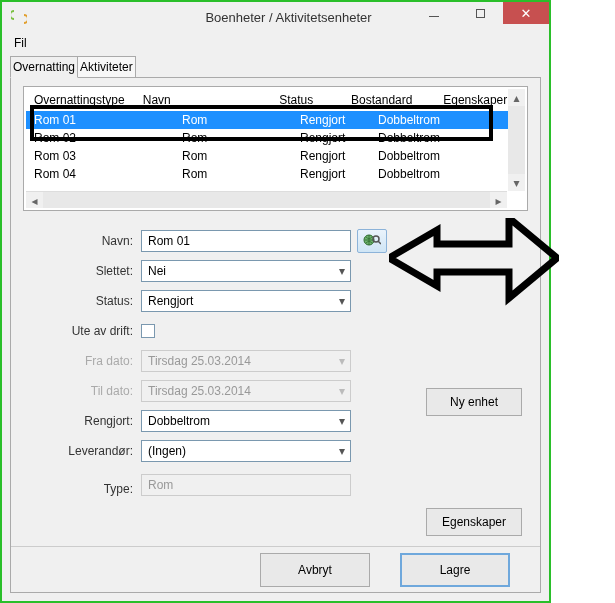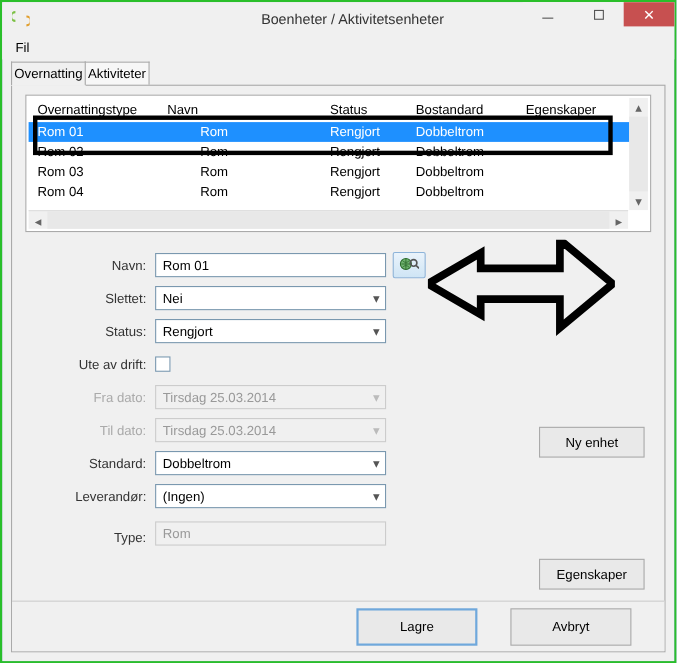--- a/index.html
+++ b/index.html
@@ -1,17 +1,17 @@
 <!DOCTYPE html>
 <html><head>
 <meta charset="utf-8">
 <style>
   * { box-sizing: border-box; font-family: "Segoe UI", Tahoma, sans-serif; font-size: 12px; }
   body { margin: 0; padding: 0; background: #fff; }
-  .frame { width: 615px; height: 603px; border: 2px solid #2abf2a; background: #0f766e; position: relative; }
+  .frame { width: 551px; height: 603px; border: 2px solid #2abf2a; background: #fde047; position: relative; }
   .window { position: absolute; inset: 0; background: #f0f0f0; }
 
   .titlebar { height: 30px; background: #f0f0f0; display: flex; align-items: center; position: relative; }
   .app-icon { width: 18px; height: 18px; margin-left: 8px; display:flex; align-items:center; justify-content:center; }
   .title-text { flex: 1; text-align: center; color: #333; font-size: 13px; }
   .win-btns { display: flex; height: 22px; position:absolute; right:0; top:0; }
   .win-btn { width: 46px; height: 22px; display:flex; align-items:center; justify-content:center; background: #f0f0f0; color:#555; }
   .win-btn.close { background: #c75050; color:#fff; width: 46px; font-size:13px; }
   .win-btn.min span { display:block; width:10px; border-top:1px solid #555; margin-top:6px;}
   .win-btn.max span { display:block; width:9px; height:9px; border:1px solid #555; }
@@ -199,21 +199,21 @@
 
           <div class="form-row">
             <div class="flabel disabled">Til dato:</div>
             <div class="combo disabled">
               <span class="cval">Tirsdag 25.03.2014</span>
               <span class="carrow">▾</span>
             </div>
           </div>
 
           <div class="form-row">
-            <div class="flabel">Standard:</div>
+            <div class="flabel">Rengjort:</div>
             <div class="combo">
               <span class="cval">Dobbeltrom</span>
               <span class="carrow">▾</span>
             </div>
           </div>
 
           <div class="form-row">
             <div class="flabel">Leverandør:</div>
             <div class="combo">
               <span class="cval">(Ingen)</span>
@@ -233,21 +233,21 @@
             <div class="btn">Egenskaper</div>
           </div>
 
           <svg class="arrow-annot" style="left:378px; top:-8px;" width="170" height="90" viewBox="0 0 170 90">
             <polygon points="0,40 48,12 48,26 120,26 120,0 168,40 120,80 120,54 48,54 48,68" fill="none" stroke="#000" stroke-width="7" stroke-linejoin="miter"></polygon>
           </svg>
 
         </div>
 
         <div class="btnbar">
+          <div class="btn" style="width:110px;height:34px;">Avbryt</div>
           <div class="btn primary" style="width:110px;height:34px;">Lagre</div>
-          <div class="btn" style="width:110px;height:34px;">Avbryt</div>
         </div>
 
       </div>
     </div>
 
   </div>
 </div>
 
 </body></html>

